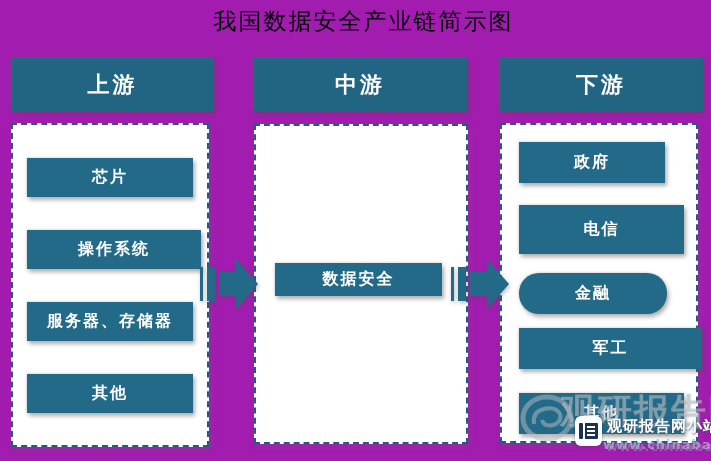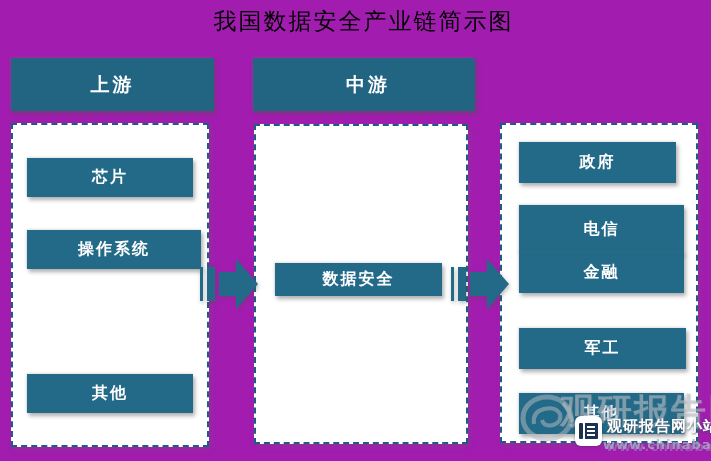--- a/index.html
+++ b/index.html
@@ -9,21 +9,21 @@
     font-family:"DejaVu Serif","Liberation Serif",serif;
   }
   .title{
     position:absolute;left:0;right:0;top:6px;text-align:center;
     font-size:23px;color:#000;letter-spacing:2px;font-weight:500;
     transform:translateX(8px);white-space:nowrap;
   }
   .hdr{
     position:absolute;height:53px;background:#216582;color:#fff;
     display:flex;align-items:center;justify-content:center;
-    font-size:19px;font-weight:bold;letter-spacing:3px;
+    font-size:22px;font-weight:bold;letter-spacing:3px;
     box-shadow:2px 3px 4px rgba(80,80,80,.45),-1px -1px 2px rgba(120,120,120,.25);
   }
   .dash{
     position:absolute;border:2px dashed #1b5d84;background:#fff;
     box-sizing:border-box;
     box-shadow:2px 3px 5px rgba(100,100,100,.25);
   }
   .item{
     position:absolute;background:#226a88;color:#fff;
     display:flex;align-items:center;justify-content:center;
@@ -62,36 +62,38 @@
   }
 </style>
 </head>
 <body>
 
 <div class="canvas">
 
   <div class="title">我国数据安全产业链简示图</div>
 
   <div class="hdr" style="left:11px;top:58px;width:203px;">上游</div>
-  <div class="hdr" style="left:253px;top:58px;width:214px;padding-left:8px;">中游</div>
+  <div class="hdr" style="left:253px;top:58px;width:214px;">中游</div>
+  <div class="hdr" style="left:499px;top:58px;width:204px;">下游</div>
 
   <div class="dash" style="left:11px;top:123px;width:198px;height:324px;"></div>
   <div class="dash" style="left:254px;top:124px;width:214px;height:320px;"></div>
   <div class="dash" style="left:500px;top:123px;width:198px;height:320px;"></div>
 
   <div class="item" style="left:27px;top:158px;width:166px;height:39px;">芯片</div>
   <div class="item" style="left:27px;top:230px;width:174px;height:39px;">操作系统</div>
+  <div class="item" style="left:27px;top:302px;width:166px;height:39px;">服务器、存储器</div>
   <div class="item" style="left:27px;top:374px;width:166px;height:39px;">其他</div>
 
   <div class="item" style="left:275px;top:263px;width:167px;height:33px;">数据安全</div>
 
-  <div class="item" style="left:519px;top:142px;width:157px;height:41px;">政府</div>
+  <div class="item" style="left:519px;top:142px;width:146px;height:41px;">政府</div>
   <div class="item" style="left:519px;top:205px;width:165px;height:49px;">电信</div>
-  <div class="item" style="left:519px;top:252px;width:165px;height:41px;">金融</div>
-  <div class="item" style="left:519px;top:328px;width:167px;height:41px;">军工</div>
+  <div class="item" style="left:519px;top:273px;width:148px;height:41px;border-radius:20px;">金融</div>
+  <div class="item" style="left:519px;top:328px;width:183px;height:41px;">军工</div>
   <div class="item" style="left:519px;top:393px;width:165px;height:41px;">其他</div>
 
   <div class="arrow" style="left:200px;top:259px;">
     <svg width="58" height="50" viewBox="0 0 58 50" xmlns="http://www.w3.org/2000/svg">
       <g fill="#226a88">
         <rect x="0" y="8" width="3" height="34"></rect>
         <rect x="7" y="8" width="8" height="34"></rect>
         <polygon points="19,13 36,13 36,0 58,25 36,50 36,37 19,37"></polygon>
       </g>
     </svg>

